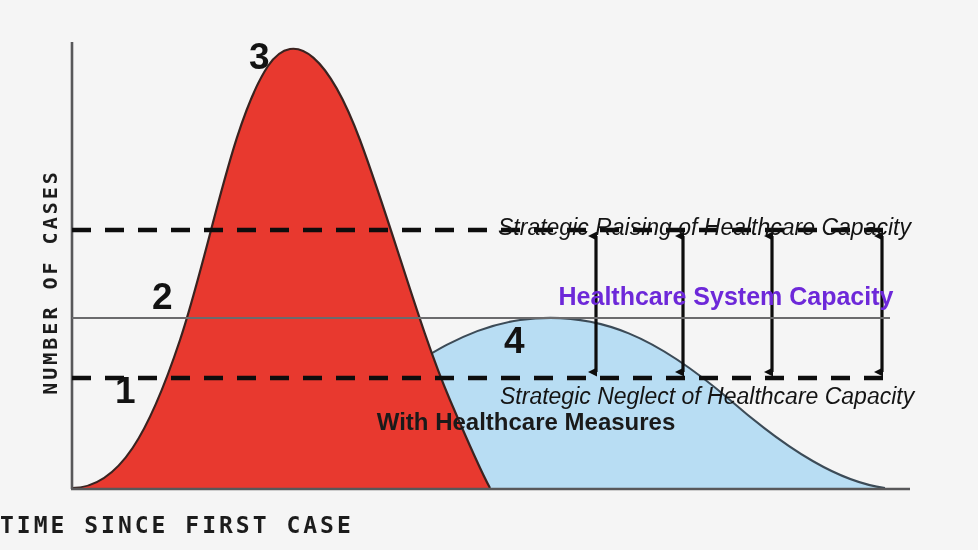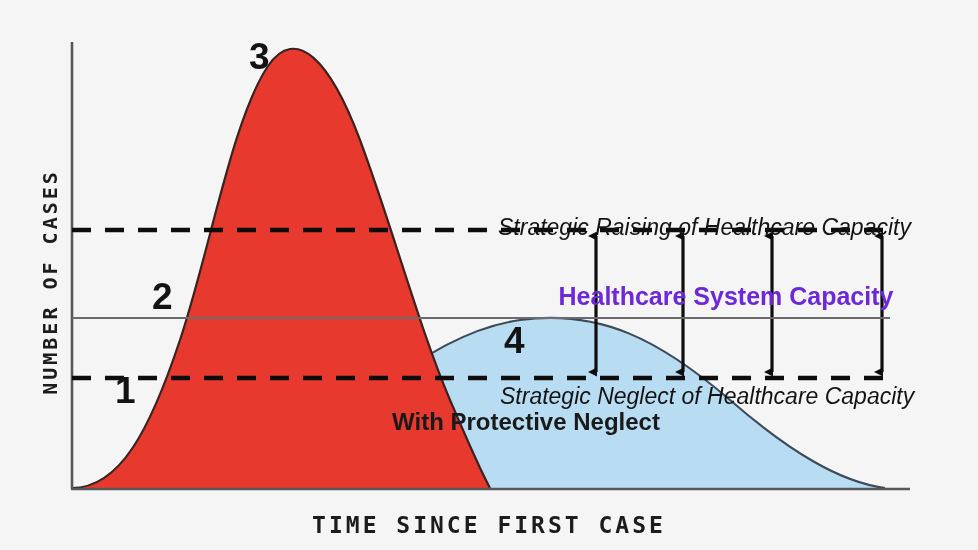--- a/index.html
+++ b/index.html
@@ -31,21 +31,20 @@
   .axis-title {
     font-family: "DejaVu Sans Mono", "Liberation Mono", monospace;
     font-weight: bold;
     letter-spacing: 3px;
     color: #1c1c1c;
   }
   #x-axis-title {
     left: 0;
     top: 512px;
     width: 978px;
-    text-align: center;
     font-size: 23px;
   }
   #y-axis-title {
     left: -90px;
     top: 270px;
     width: 280px;
     text-align: center;
     font-size: 20px;
     transform: rotate(-90deg);
     transform-origin: center center;
@@ -190,21 +189,21 @@
     </g>
   </svg>
 
   <div class="ovl axis-title" id="y-axis-title">NUMBER OF CASES</div>
 
   <div class="ovl axis-title" id="x-axis-title">TIME SINCE FIRST CASE</div>
 
   <div class="ovl region-label" id="label-without">
   </div>
 
-  <div class="ovl region-label" id="label-with">With Protective Neglect</div>
+  <div class="ovl region-label" id="label-with">With Healthcare Measures</div>
 
   <div class="ovl" id="label-capacity">Healthcare System Capacity</div>
 
   <div class="ovl annot" id="annot-raising">Strategic Raising of Healthcare Capacity</div>
 
   <div class="ovl annot" id="annot-neglect">Strategic Neglect of Healthcare Capacity</div>
 
   <div class="ovl step-num" id="step-1">1</div>
   <div class="ovl step-num" id="step-2">2</div>
   <div class="ovl step-num" id="step-3">3</div>

